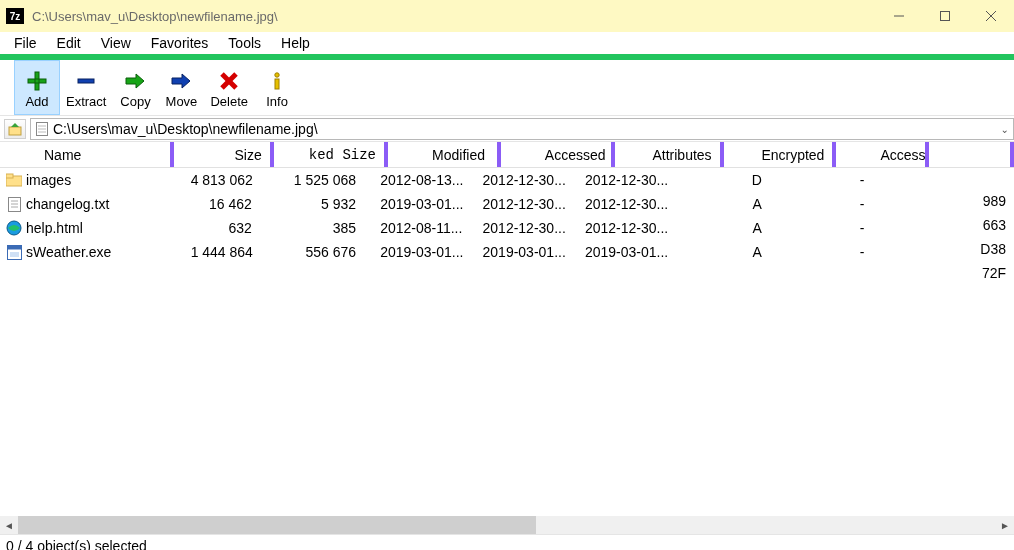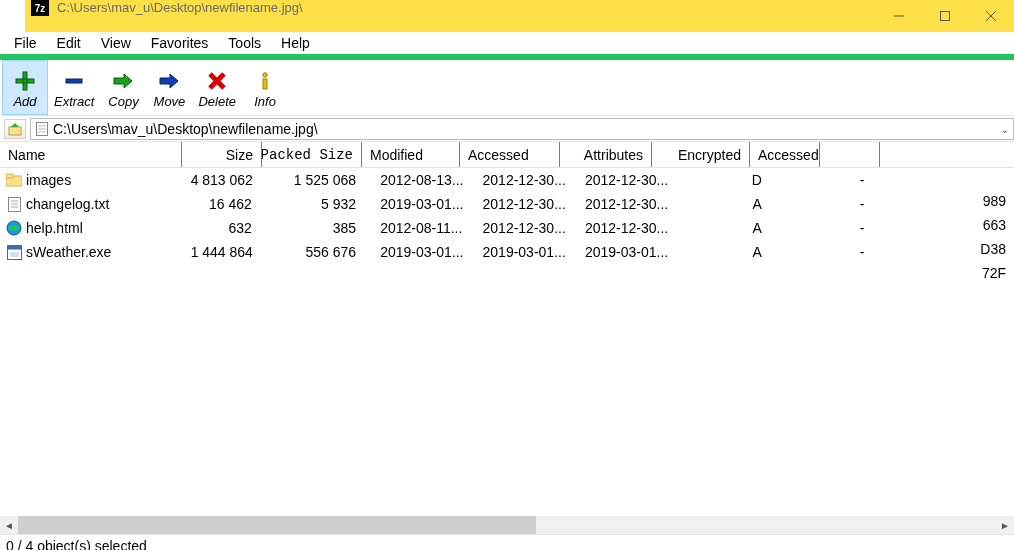--- a/index.html
+++ b/index.html
@@ -9,23 +9,23 @@
     font-size: 13px;
     color: #000;
     background: #fff;
     width: 1014px;
     height: 550px;
     overflow: hidden;
   }
   .titlebar {
     height: 32px;
     display: flex;
+    align-items: center;
     padding-left: 6px;
-    background: #fde047;
-    margin-left: 25px;
+    background: #fef9c3;
   }
   .titlebar .app-icon {
     width: 18px; height: 16px;
     background: #000;
     display: flex; align-items: center; justify-content: center;
     font-size: 10px; font-weight: bold;
     color: #fff;
     font-family: Arial, sans-serif;
   }
   .titlebar .title-text {
@@ -49,22 +49,21 @@
   .menu-item {
     padding: 4px 10px;
     display: flex; align-items: center;
     font-size: 14px;
   }
   .toolbar {
     height: 56px;
     display: flex;
     align-items: stretch;
     border-bottom: 1px solid #e5e5e5;
-    padding-left: 2px;
-    font-style: italic;
+    padding-left: 14px;
   }
   .tool-btn {
     min-width: 46px;
     padding: 2px 6px 0 6px;
     display: flex; flex-direction: column;
     align-items: center; justify-content: center;
     gap: 0px;
   }
   .tool-btn.selected { background: #cde8ff; border:1px solid #99d1ff; }
   .tool-icon {
@@ -107,24 +106,24 @@
     font-size:10px; color:#555;
   }
   .header-row {
     height: 26px;
     display: flex;
     border-bottom: 1px solid #e1e1e1;
     font-size: 14px;
     color:#000;
   }
   .header-cell {
-    border-right: 1px solid #8b5cf6;
+    border-right: 4px solid #8b5cf6;
     padding: 3px 8px;
     display:flex; align-items:center;
-    overflow:hidden; white-space:nowrap;
+    overflow:hidden; white-space:nowrap;margin-left:36px;
   }
   .files {
     height: 348px;
     overflow: hidden;
   }
   .file-row {
     height: 24px;
     display: flex;
     font-size: 14px;
     align-items: center;

